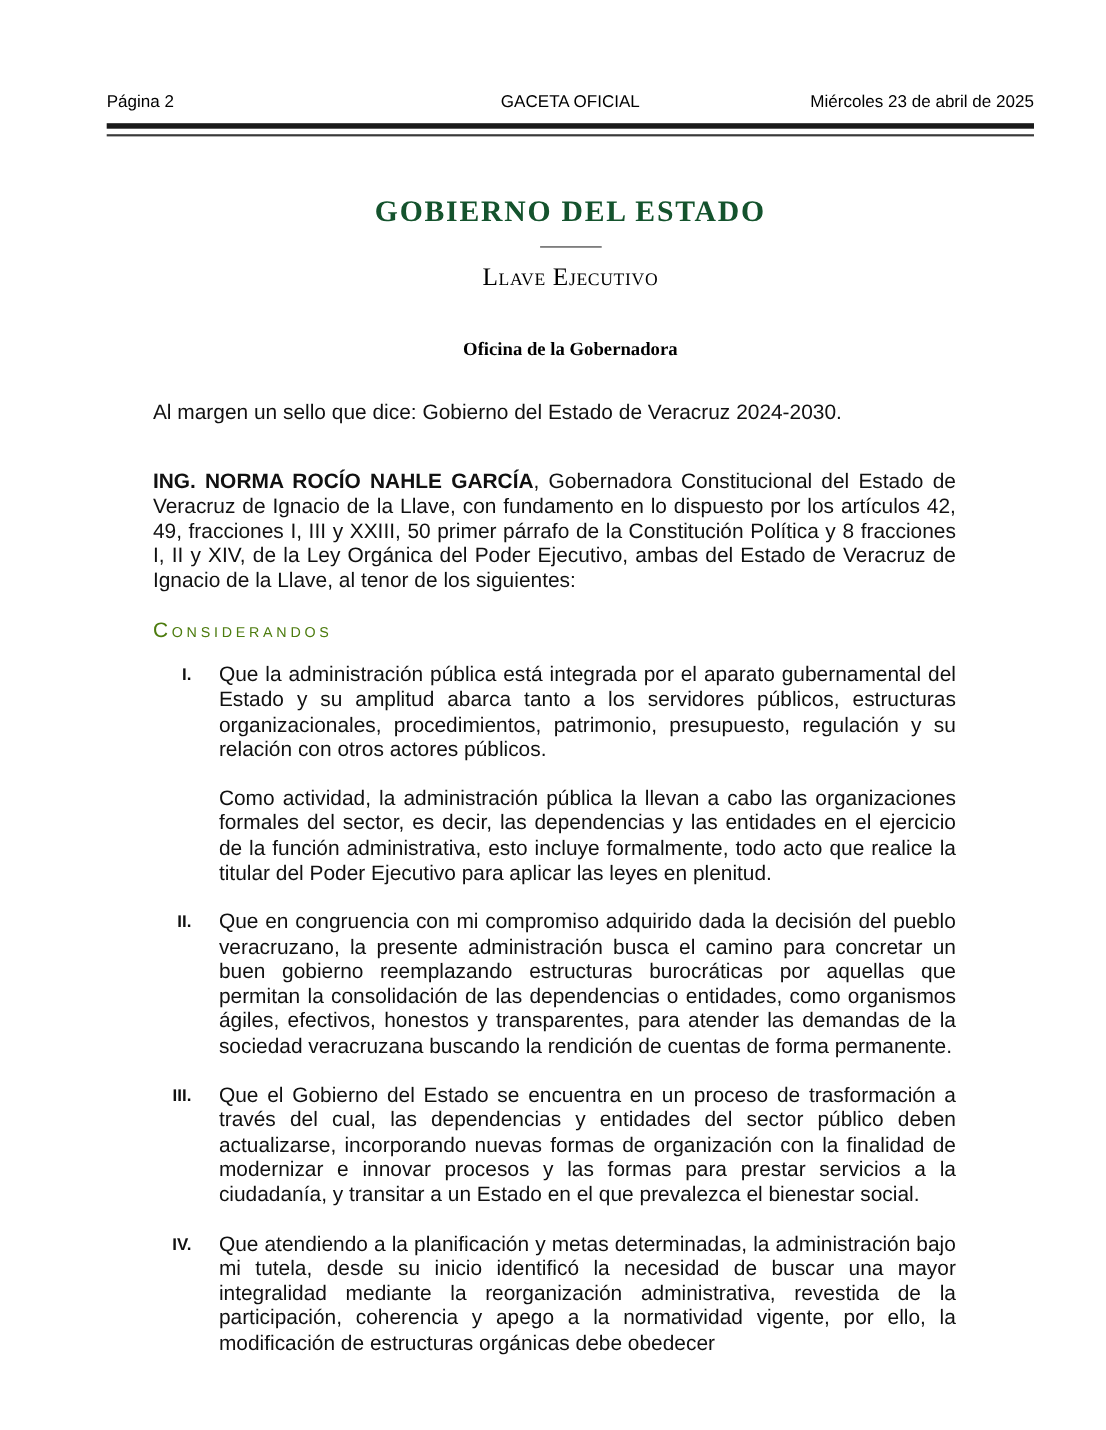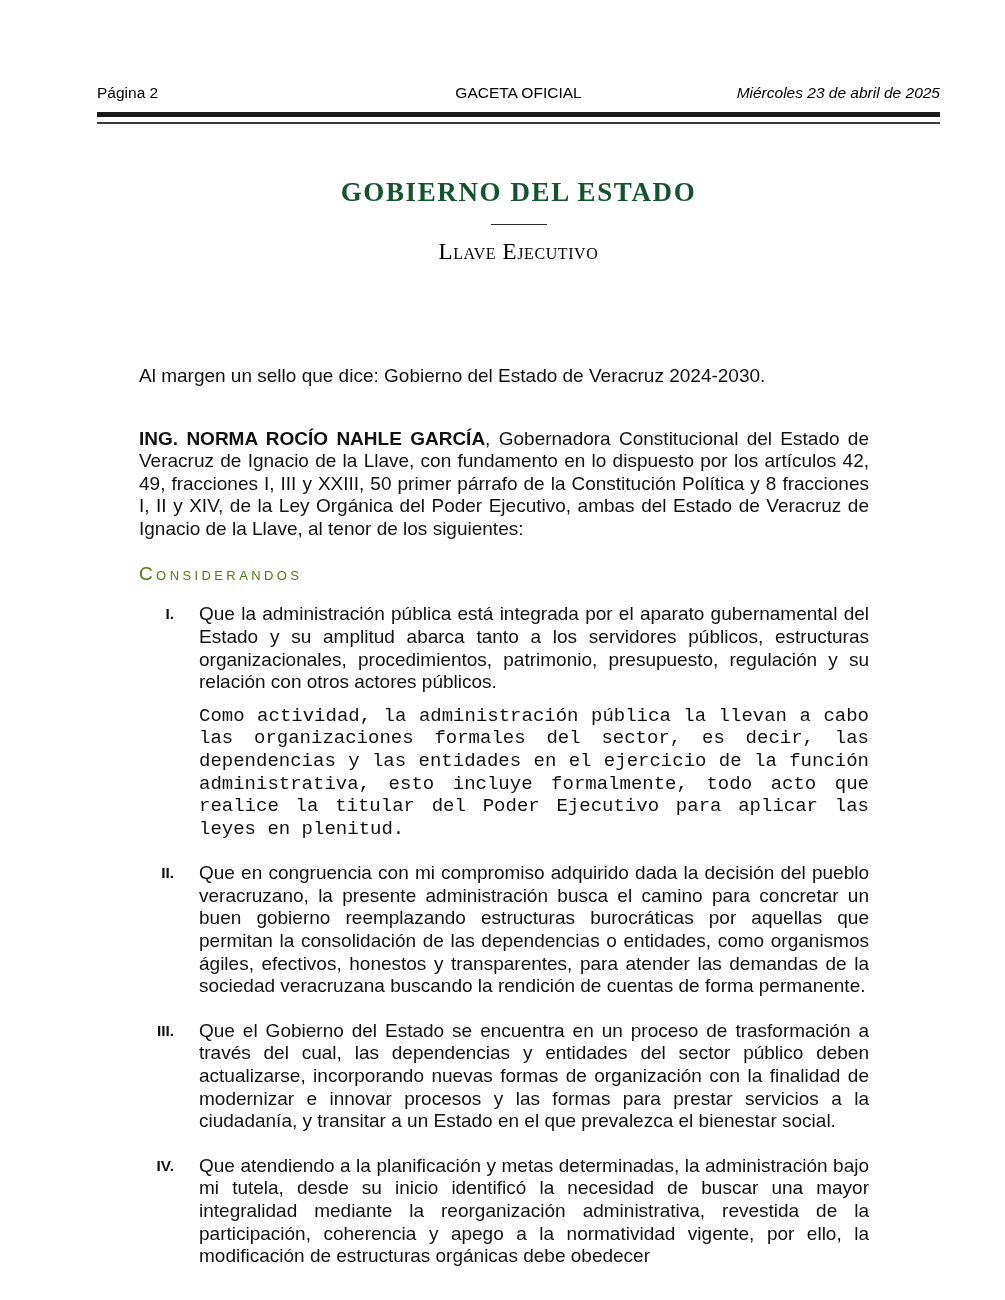--- a/index.html
+++ b/index.html
@@ -32,21 +32,21 @@
     color: #000000;
     line-height: 1.2;
   }
   .masthead-left   { text-align: center;   white-space: nowrap; }
   .masthead-center {
     position: absolute;
     left: 0; right: 0;
     text-align: center;
     white-space: nowrap;
   }
-  .masthead-right  { text-align: right;  white-space: nowrap; margin-left: auto; font-style: italic; }
+  .masthead-right  { text-align: right;  white-space: nowrap; margin-left: auto; }
 
   .rule-thick {
     position: absolute;
     left: 97px;
     top: 112px;
     width: 843px;
     height: 5px;
     background: #1a1a1a;
   }
   .rule-thin {
@@ -149,22 +149,21 @@
     top: 0;
     width: 35px;
     text-align: right;
     font-family: "Liberation Sans", sans-serif;
     font-size: 15.4px;
     line-height: 22.6px;
     font-weight: bold;
     color: #111111;
   }
   .cons-body .para + .para {
-    margin-top: 11px;
-    font-family: Liberation Mono, monospace;
+    margin-top: 22px;
   }
 </style>
 </head>
 <body>
 
 <div class="page">
 
   <div class="masthead">
     <div class="masthead-row">
       <span class="masthead-left">Página 2</span>
@@ -172,20 +171,21 @@
       <span class="masthead-right">Miércoles 23 de abril de 2025</span>
     </div>
   </div>
   <div class="rule-thick"></div>
   <div class="rule-thin"></div>
 
   <div class="title-block">
     <h1 class="doc-title">GOBIERNO DEL ESTADO</h1>
     <div class="title-divider"></div>
     <div class="doc-subtitle">Llave Ejecutivo</div>
+    <div class="doc-office">Oficina de la Gobernadora</div>
   </div>
 
   <div class="body-area">
 
     <p class="para para-seal">Al margen un sello que dice: Gobierno del Estado de Veracruz 2024-2030.</p>
 
     <p class="para para-preamble">
       <span class="lead">ING. NORMA ROCÍO NAHLE GARCÍA</span><span>, Gobernadora Constitucional del Estado de Veracruz de Ignacio de la Llave, con fundamento en lo dispuesto por los artículos 42, 49, fracciones I, III y XXIII, 50 primer párrafo de la Constitución Política y 8 fracciones I, II y XIV, de la Ley Orgánica del Poder Ejecutivo, ambas del Estado de Veracruz de Ignacio de la Llave, al tenor de los siguientes:</span>
     </p>
 

